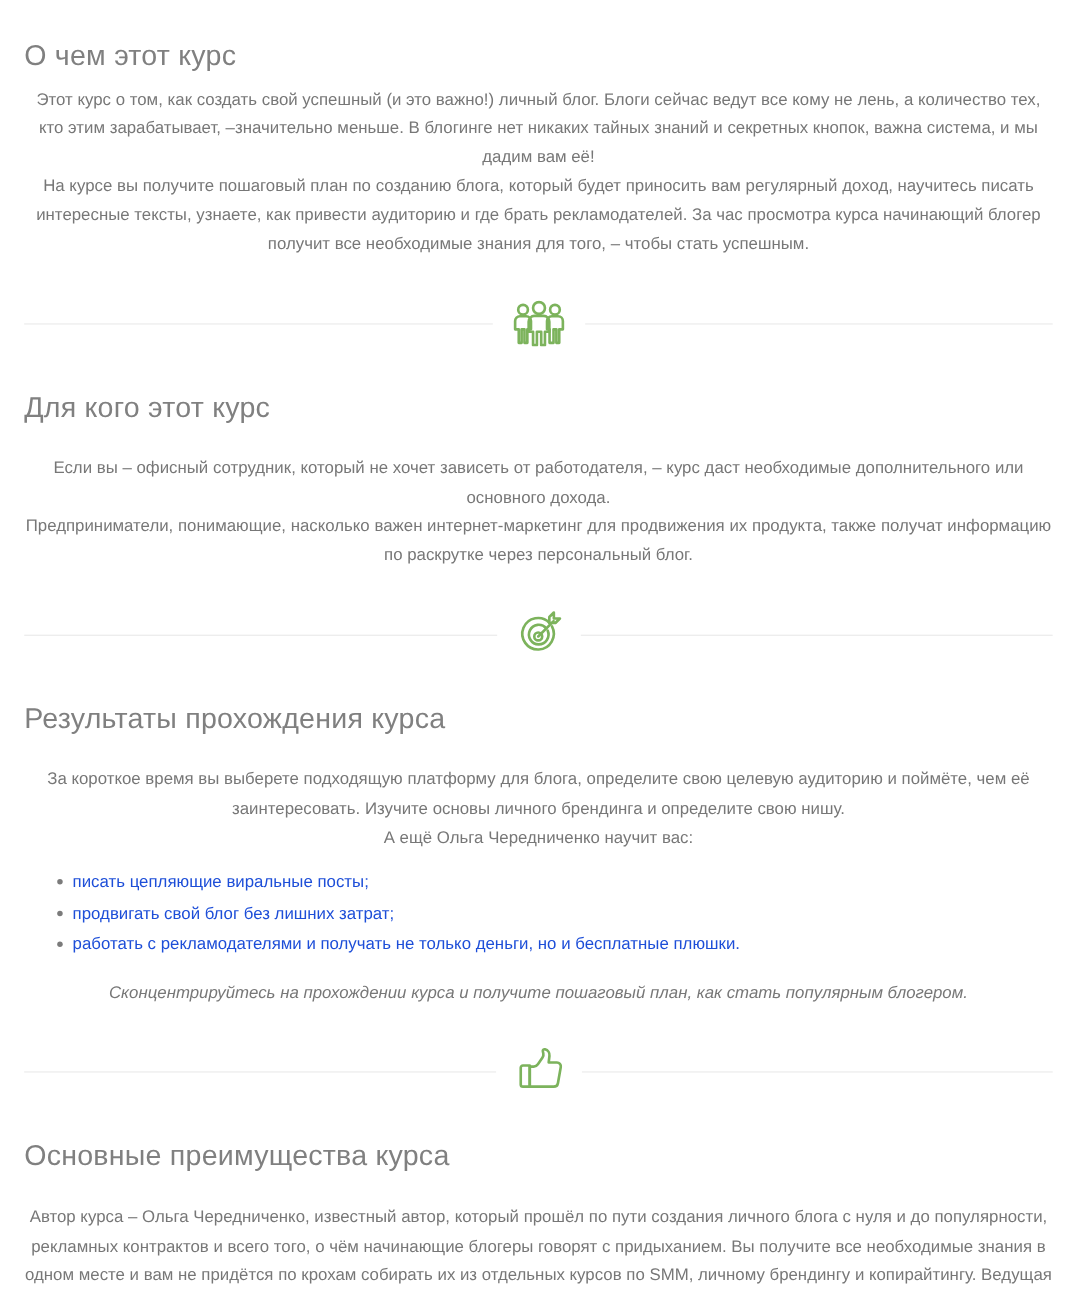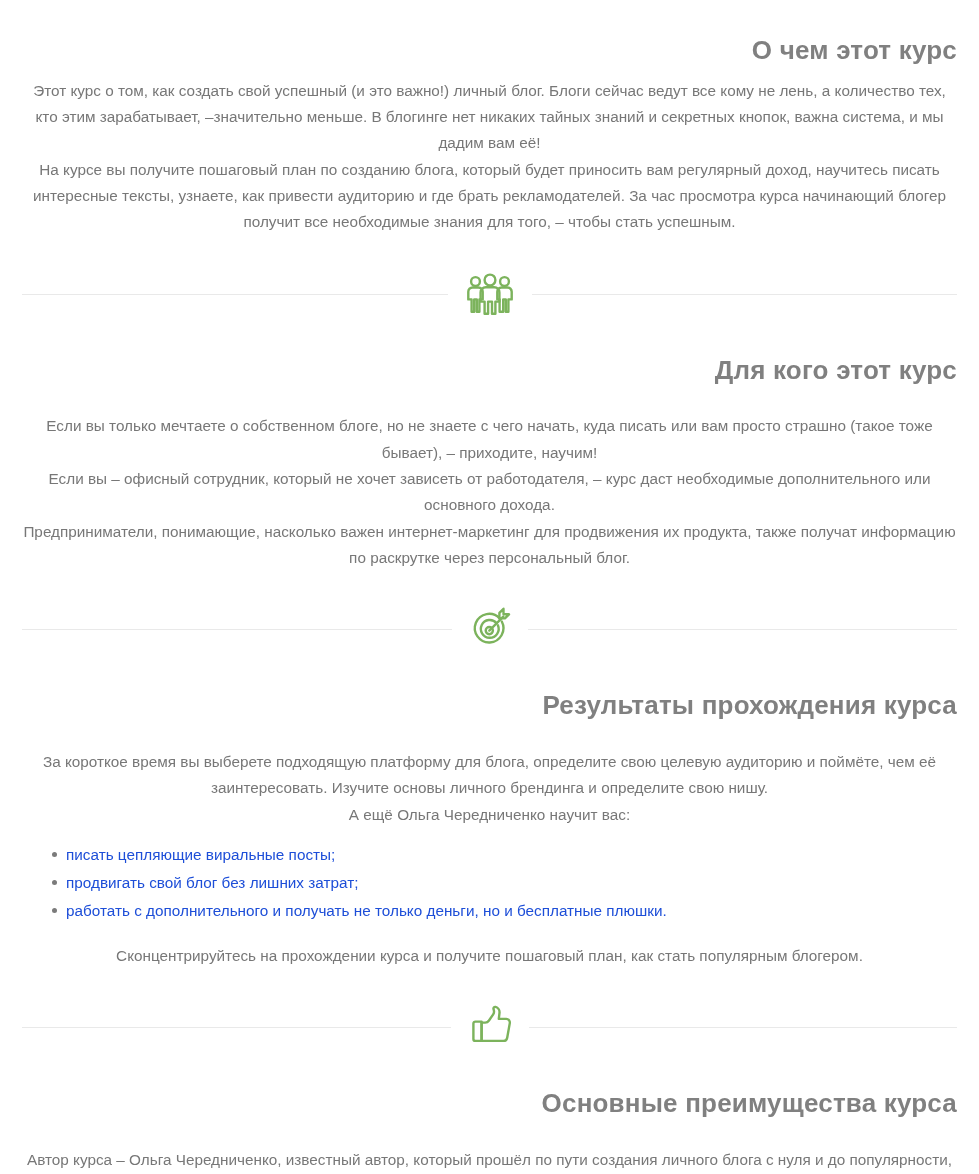--- a/index.html
+++ b/index.html
@@ -14,23 +14,23 @@
     color: #6f6f6f;
     -webkit-font-smoothing: antialiased;
   }
   .page {
     width: 979px;
     box-sizing: border-box;
     padding: 0 22px;
   }
   .section-title {
     font-size: 26px;
-    font-weight: 700;
+    font-weight: 400;
     color: #808080;
-    text-align: right;
+    text-align: left;
     letter-spacing: 0.2px;
     margin: 0;
     padding: 28px 0 10px 0;
     line-height: 1.3;
   }
   .section-title.first {
     padding-top: 34px;
   }
   .body-text {
     font-size: 15.3px;
@@ -64,20 +64,21 @@
     position: absolute;
     left: 0;
     top: 10px;
     width: 5px;
     height: 5px;
     border-radius: 50%;
     background: #7b7b7b;
   }
   .after-bullets {
     padding-top: 16px;
+    font-style: italic;
   }
 
   
   .divider {
     position: relative;
     height: 64px;
     margin: 26px 0 0 0;
     display: flex;
     align-items: center;
     justify-content: center;
@@ -129,21 +130,20 @@
 
         <circle cx="26" cy="7" r="5.4"></circle>
         <path d="M16.6 19.4c0-2.9 2.3-5.2 5.2-5.2h8.4c2.9 0 5.2 2.3 5.2 5.2v9.2h-4v12.2h-3.4V28.6h-3.9v12.2h-3.5V28.6h-4z"></path>
       </svg>
     </span>
   </div>
 
   <h2 class="section-title">Для кого этот курс</h2>
 
   <div class="para-block">
-    <p class="body-text">Если вы только мечтаете о собственном блоге, но не знаете с чего начать, куда писать или вам просто страшно (такое тоже бывает), – приходите, научим!</p>
     <p class="body-text">Если вы – офисный сотрудник, который не хочет зависеть от работодателя, – курс даст необходимые дополнительного или основного дохода.</p>
     <p class="body-text">Предприниматели, понимающие, насколько важен интернет-маркетинг для продвижения их продукта, также получат информацию по раскрутке через персональный блог.</p>
   </div>
 
   <div class="divider">
     <span class="icon-wrap">
       <svg width="44" height="44" viewBox="0 0 44 44" fill="none" stroke="#7cb35c" stroke-width="2.4" stroke-linejoin="round" stroke-linecap="round">
         <path d="M31.6 11.4a14.3 14.3 0 1 0 2.2 3.1"></path>
         <path d="M28.6 16.2a8.9 8.9 0 1 0 1.3 2.1"></path>
         <circle cx="21.3" cy="23.6" r="3.6"></circle>
@@ -155,21 +155,21 @@
 
   <h2 class="section-title">Результаты прохождения курса</h2>
 
   <div class="para-block">
     <p class="body-text">За короткое время вы выберете подходящую платформу для блога, определите свою целевую аудиторию и поймёте, чем её заинтересовать. Изучите основы личного брендинга и определите свою нишу.</p>
     <p class="body-text">А ещё Ольга Чередниченко научит вас:</p>
 
     <ul class="bullets">
       <li>писать цепляющие виральные посты;</li>
       <li>продвигать свой блог без лишних затрат;</li>
-      <li>работать с дополнительного и получать не только деньги, но и бесплатные плюшки.</li>
+      <li>работать с рекламодателями и получать не только деньги, но и бесплатные плюшки.</li>
     </ul>
 
     <p class="body-text after-bullets">Сконцентрируйтесь на прохождении курса и получите пошаговый план, как стать популярным блогером.</p>
   </div>
 
   <div class="divider">
     <span class="icon-wrap">
       <svg width="46" height="46" viewBox="0 0 46 46" fill="none" stroke="#7cb35c" stroke-width="2.4" stroke-linejoin="round" stroke-linecap="round">
         <path d="M14.6 18.6h3.6c1.5 0 2.9-.8 3.8-2.1l4.2-6.2c.8-1.2 1-2.5.7-3.8l-.4-1.6c-.3-1.2.8-2.3 2-2 2.6.7 4.3 3.2 4 5.9l-.7 6.1h7.5c2.2 0 3.9 2 3.5 4.2l-2.6 14.6c-.3 1.8-1.9 3.2-3.8 3.2H14.6z"></path>
         <path d="M14.6 17.6H8.4c-1.1 0-2 .9-2 2v15.3c0 1.1.9 2 2 2h6.2z"></path>

